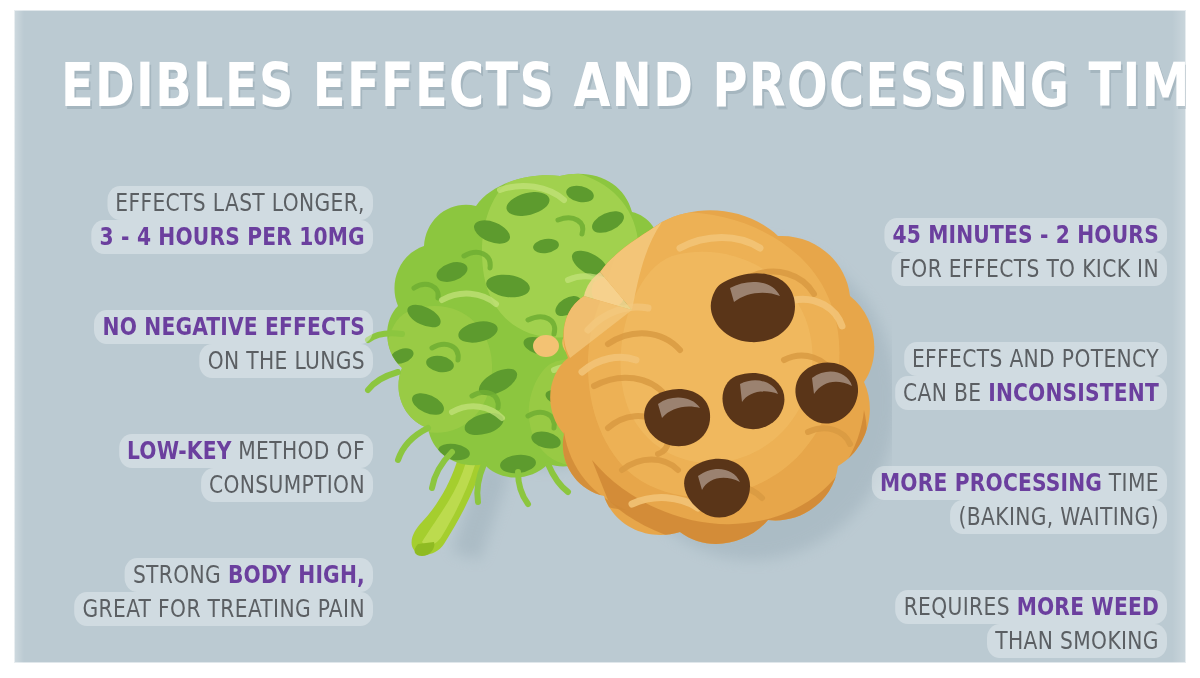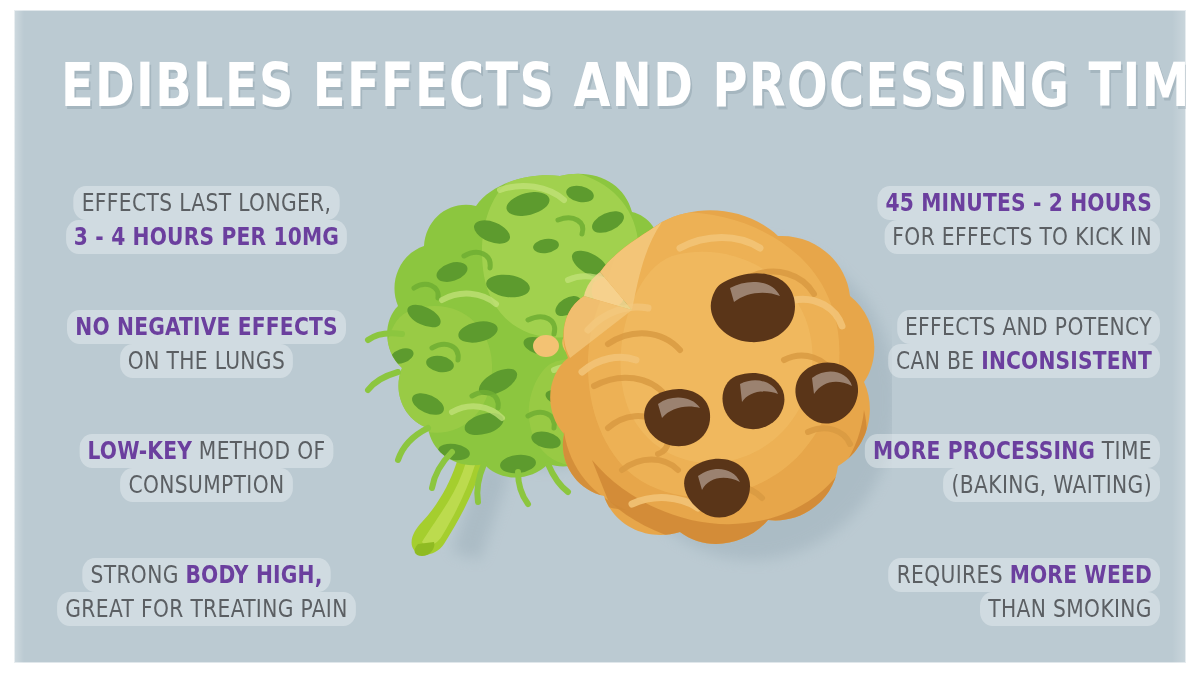--- a/index.html
+++ b/index.html
@@ -75,22 +75,22 @@
     white-space: nowrap;
     user-select: none;
   }
 
   
   .col {
     position: absolute;
     top: 176px;
     width: 370px;
   }
-  .col.left  { left: 26px;  text-align: center; }
-  .col.right { right: 26px; text-align: right; }
+  .col.left  { left: 26px;  text-align: right; }
+  .col.right { right: 19px; text-align: right; margin-top: 32px; }
 
   .fact {
     margin: 0 0 56px 0;
     font-family: "DejaVu Sans Condensed", "Liberation Sans Narrow", "Liberation Sans", sans-serif;
     font-size: 25px;
     line-height: 31px;
     letter-spacing: 0.4px;
     text-transform: uppercase;
     color: #5b5f63;
     transform: scaleX(0.90);

